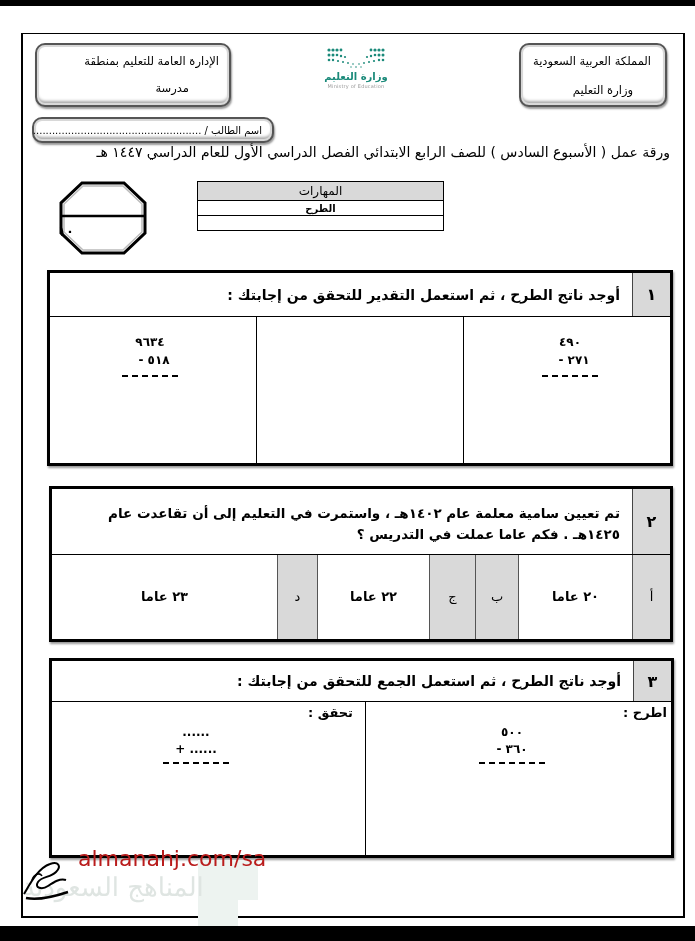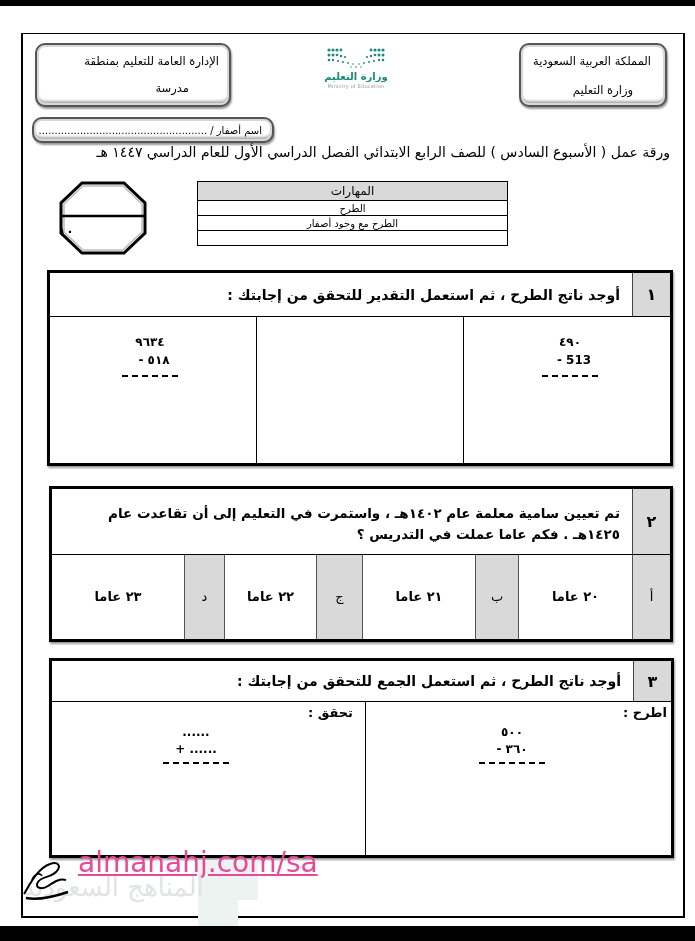--- a/index.html
+++ b/index.html
@@ -28,24 +28,24 @@
     .logo { position: absolute; left: 318px; top: 45px; width: 76px; height: 58px; text-align: center; }
     .logo-dots { display: block; margin: 2px auto 0; }
     .logo-ar { display: block; font-size: 10px; color: #1b8a7a; font-weight: bold; direction: rtl; margin-top: 2px; }
     .logo-en { display: block; font-size: 5px; color: #999; margin-top: 1px; letter-spacing: 0.2px; }
 
     .worksheet-title { position: absolute; left: 30px; top: 144px; width: 640px; direction: rtl; text-align: right; font-size: 14px; white-space: nowrap; }
 
     .octagon { position: absolute; left: 58px; top: 181px; width: 90px; height: 74px; }
     .octagon-score { position: absolute; left: 58px; top: 224px; width: 90px; text-align: left; font-size: 13px; font-weight: bold; }
 
-    .skills-table { position: absolute; left: 197px; top: 181px; width: 311px; border-collapse: collapse; direction: rtl; }
+    .skills-table { position: absolute; left: 197px; top: 181px; width: 247px; border-collapse: collapse; direction: rtl; }
     .skills-table td { border: 1px solid #000; text-align: center; font-size: 10px; height: 15px; padding: 0; }
     .skills-table .head { background: #d9d9d9; font-size: 12px; height: 19px; }
-    .skills-table .b { font-weight: normal; }
+    .skills-table .b { font-weight: bold; }
 
     .q-box { position: absolute; border: 3px solid #000; box-shadow: 1px 2px 2px #999; background: #fff; }
     .q-head { position: absolute; left: 0; right: 0; top: 0; border-bottom: 1px solid #000; }
     .q-num { position: absolute; right: 0; top: 0; bottom: 0; width: 38px; background: #d9d9d9; border-left: 1px solid #444; font-size: 16px; font-weight: bold; text-align: center; }
     .q-text { position: absolute; right: 50px; top: 0; bottom: 0; left: 8px; direction: rtl; text-align: right; font-size: 14px; font-weight: bold; }
     .vline { position: absolute; width: 1px; background: #000; }
 
     
     .q1 { left: 47px; top: 270px; width: 626px; height: 196px; }
     .q1 .q-head { height: 44px; }
@@ -71,21 +71,21 @@
     .q3 .q-head { height: 41px; }
     .q3 .q-num { line-height: 41px; }
     .q3 .q-text { line-height: 41px; }
     .q3-label { position: absolute; direction: rtl; text-align: right; font-size: 13px; font-weight: bold; }
     .q3-prob { position: absolute; width: 120px; text-align: center; font-weight: bold; font-size: 12px; direction: rtl; }
     .q3-prob .n1, .q3-prob .n2 { display: block; height: 17px; }
     .q3-prob .line { display: block; width: 66px; height: 2px; border-top: 2px dashed #000; margin: 3px auto 0; }
 
     .watermark { position: absolute; left: 20px; top: 840px; width: 240px; height: 100px; color: #cfd8d4; }
     .wm-block { position: absolute; background: #edf3f0; }
-    .wm-url { position: absolute; left: 58px; top: 6px; font-size: 28px; color: #ec4899; font-family: "DejaVu Sans", sans-serif; text-decoration: underline; }
+    .wm-url { position: absolute; left: 58px; top: 6px; font-size: 22px; color: #b91c1c; font-family: "DejaVu Sans", sans-serif; }
     .wm-ar { position: absolute; left: 2px; top: 32px; font-size: 26px; color: #dfe5e2; direction: rtl; font-family: "DejaVu Serif", serif; }
     .signature { position: absolute; left: 20px; top: 858px; width: 52px; height: 44px; }
   </style>
 </head>
 <body>
 
 <div class="top-bar"></div>
 <div class="page-frame"></div>
 
 <div class="rounded-box box-right">
@@ -134,81 +134,77 @@
   <span class="logo-ar">وزارة التعليم</span>
   <span class="logo-en">Ministry of Education</span>
 </div>
 
 <div class="rounded-box box-left">
   <span class="l1">الإدارة العامة للتعليم بمنطقة</span>
   <span class="l2">مدرسة</span>
 </div>
 
 <div class="rounded-box box-name">
-  <span class="l1">اسم أصفار / .....................................................</span>
+  <span class="l1">اسم الطالب / .....................................................</span>
 </div>
 
 <div class="worksheet-title">ورقة عمل ( الأسبوع السادس ) للصف الرابع الابتدائي الفصل الدراسي الأول للعام الدراسي ١٤٤٧ هـ</div>
 
 <svg class="octagon" viewBox="0 0 90 74">
   <polygon points="24,2 66,2 87,22 87,52 66,72 24,72 3,52 3,22" fill="#fff" stroke="#000" stroke-width="3"></polygon>
   <polygon points="25,5 65,5 84,23 84,51 65,69 25,69 6,51 6,23" fill="none" stroke="#bbb" stroke-width="1.5"></polygon>
   <line x1="3" y1="35" x2="87" y2="35" stroke="#000" stroke-width="2.5"></line>
 </svg>
 <div class="octagon-score">١٠</div>
 
 <table class="skills-table">
   <tbody>
       <tr>
         <td class="head">المهارات</td>
       </tr>
   <tr>
         <td class="b">الطرح</td>
       </tr>
   <tr>
-        <td class="b">الطرح مع وجود أصفار</td>
-      </tr>
-  <tr>
         <td class="b"></td>
       </tr>
 </tbody>
   </table>
 
 <div class="q-box q1">
   <div class="q-head">
     <div class="q-num">١</div>
     <div class="q-text">أوجد ناتج الطرح ، ثم استعمل التقدير للتحقق من إجابتك :</div>
   </div>
   <div class="vline" style="left:206px; top:44px; bottom:0;"></div>
   <div class="vline" style="left:413px; top:44px; bottom:0;"></div>
 
   <div class="problem" style="left:450px; top:62px;">
     <span class="n1">٤٩٠</span>
-    <span class="n2">513 -</span>
+    <span class="n2">٢٧١ -</span>
     <span class="line"></span>
   </div>
   <div class="problem" style="left:30px; top:62px;">
     <span class="n1">٩٦٣٤</span>
     <span class="n2">٥١٨ -</span>
     <span class="line"></span>
   </div>
 </div>
 
 <div class="q-box q2">
   <div class="q-head">
     <div class="q-num">٢</div>
     <div class="q-text">تم تعيين سامية معلمة عام ١٤٠٢هـ ، واستمرت في التعليم إلى أن تقاعدت عام ١٤٢٥هـ . فكم عاما عملت في التدريس ؟</div>
   </div>
   <div class="choice-row">
     <div class="choice-letter" style="width:38px;">أ</div>
     <div class="choice-value" style="width:114px;">٢٠ عاما</div>
     <div class="choice-letter" style="width:43px;">ب</div>
-    <div class="choice-value" style="width:113px;">٢١ عاما</div>
     <div class="choice-letter" style="width:46px;">ج</div>
-    <div class="choice-value" style="width:92px;">٢٢ عاما</div>
+    <div class="choice-value" style="width:112px;">٢٢ عاما</div>
     <div class="choice-letter" style="width:40px;">د</div>
     <div class="choice-value" style="flex:1;">٢٣ عاما</div>
   </div>
 </div>
 
 <div class="q-box q3">
   <div class="q-head">
     <div class="q-num">٣</div>
     <div class="q-text">أوجد ناتج الطرح ، ثم استعمل الجمع للتحقق من إجابتك :</div>
   </div>

